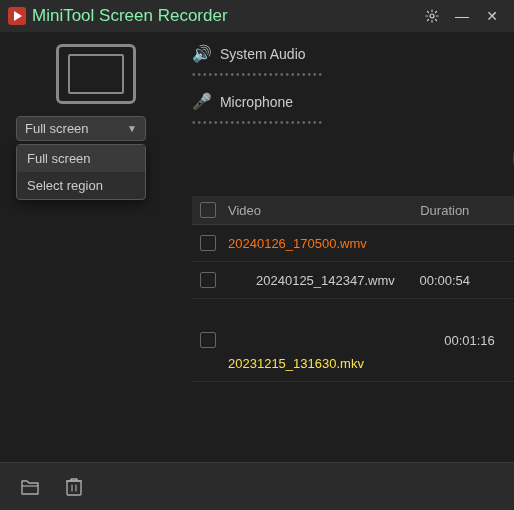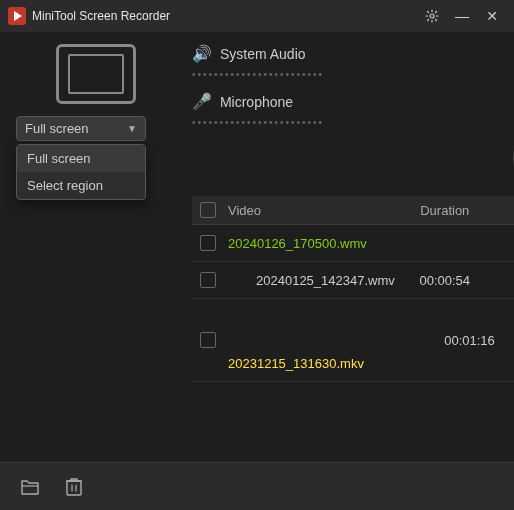--- a/index.html
+++ b/index.html
@@ -22,22 +22,22 @@
       padding: 0 8px;
       user-select: none;
     }
     #title-bar-logo {
       width: 18px;
       height: 18px;
       margin-right: 6px;
       flex-shrink: 0;
     }
     #title-bar-title {
-      font-size: 12px;
-      color: #e5e5e5;
+      font-size: 17px;
+      color: #86efac;
       flex: 1;
     }
     #title-bar-controls {
       display: flex;
       gap: 2px;
     }
     .title-btn {
       width: 28px;
       height: 24px;
       background: transparent;
@@ -331,21 +331,21 @@
         </div>
         <div class="col-video">Video</div>
         <div class="col-duration">Duration</div>
         <div class="col-size">Size</div>
       </div>
 
       <div class="table-row">
         <div class="col-check">
           <div class="checkbox"></div>
         </div>
-        <div class="col-video" style="cursor:pointer;color:#84cc16;">20240126_170500.wmv</div>
+        <div class="col-video" style="cursor:pointer;color:#f97316;">20240126_170500.wmv</div>
         <div class="col-size" style="text-align:right;">0.41 M</div>
       </div>
 
       <div class="table-row">
         <div class="col-check">
           <div class="checkbox"></div>
         </div>
         <div class="col-video" style="cursor:pointer;color:#ccc;margin-left:28px;">20240125_142347.wmv</div>
         <div class="col-duration" style="text-align:center;">00:00:54</div>
         <div class="col-size" style="text-align:right;">1.97 M</div>

